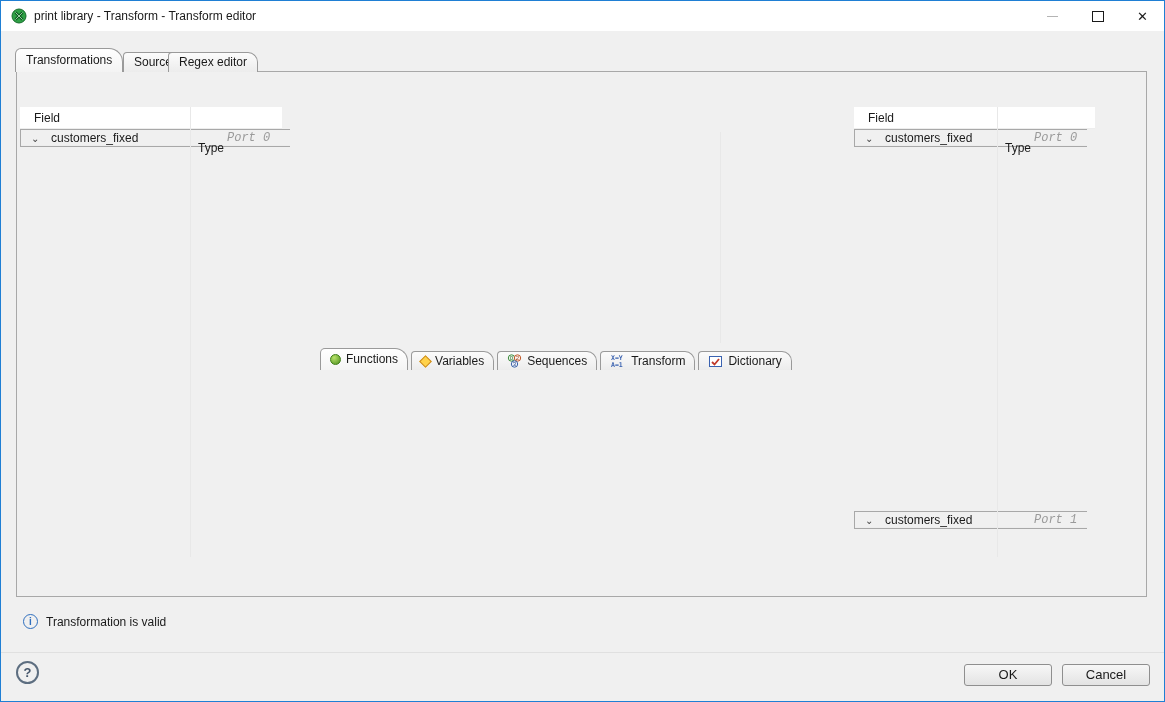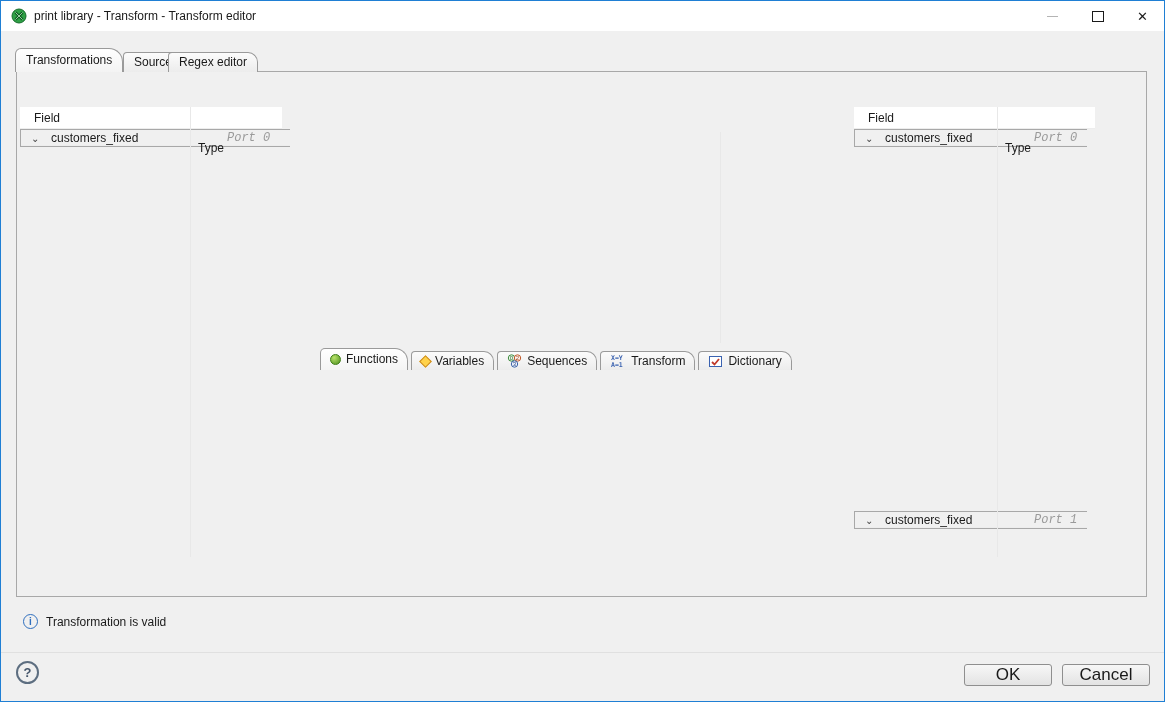--- a/index.html
+++ b/index.html
@@ -78,21 +78,21 @@
   .finput{top:563px;height:22px;border:1px solid #7a7a7a;background:#fff;box-sizing:border-box;font-size:12px;padding:0 4px;font-family:"Liberation Sans",sans-serif;}
   .clear-x{top:567px;width:16px;height:16px;color:#c62828;font-weight:bold;font-size:14px;line-height:15px;text-align:center;}
   
   .info-icon{left:22px;top:613px;width:15px;height:15px;border-radius:50%;border:1px solid #2f6fbe;color:#2f6fbe;
     font-size:10px;font-weight:bold;text-align:center;line-height:14px;box-sizing:border-box;}
   .status-text{left:45px;top:613px;font-size:12px;line-height:16px;}
   .bottom-sep{left:0;top:651px;width:1165px;height:1px;background:#e0e0e0;}
   .help-icon{left:15px;top:660px;width:23px;height:23px;border-radius:50%;border:2px solid #5d6e80;color:#44556a;
     font-weight:bold;font-size:13px;text-align:center;line-height:19px;box-sizing:border-box;}
   .btn{top:663px;width:88px;height:22px;box-sizing:border-box;border:1px solid #8f8f8f;border-radius:3px;
-    background:linear-gradient(#f7f7f7,#e3e3e3);font-size:17px;text-align:center;line-height:20px;}
+    background:linear-gradient(#f7f7f7,#e3e3e3);font-size:13px;text-align:center;line-height:20px;}
   svg{display:block;}
   .dot-green{width:9px;height:9px;border-radius:50%;background:radial-gradient(circle at 35% 30%,#b8e36a,#4e8f1e);border:1px solid #3d7d14;}
   .diamond{width:7px;height:7px;transform:rotate(45deg);background:#ffd24a;border:1px solid #c8881e;}
   .gears{font-size:14px;color:#b3b3b3;letter-spacing:-5px;line-height:16px;}
 </style>
 </head>
 <body>
 
 <div class="window">
 

